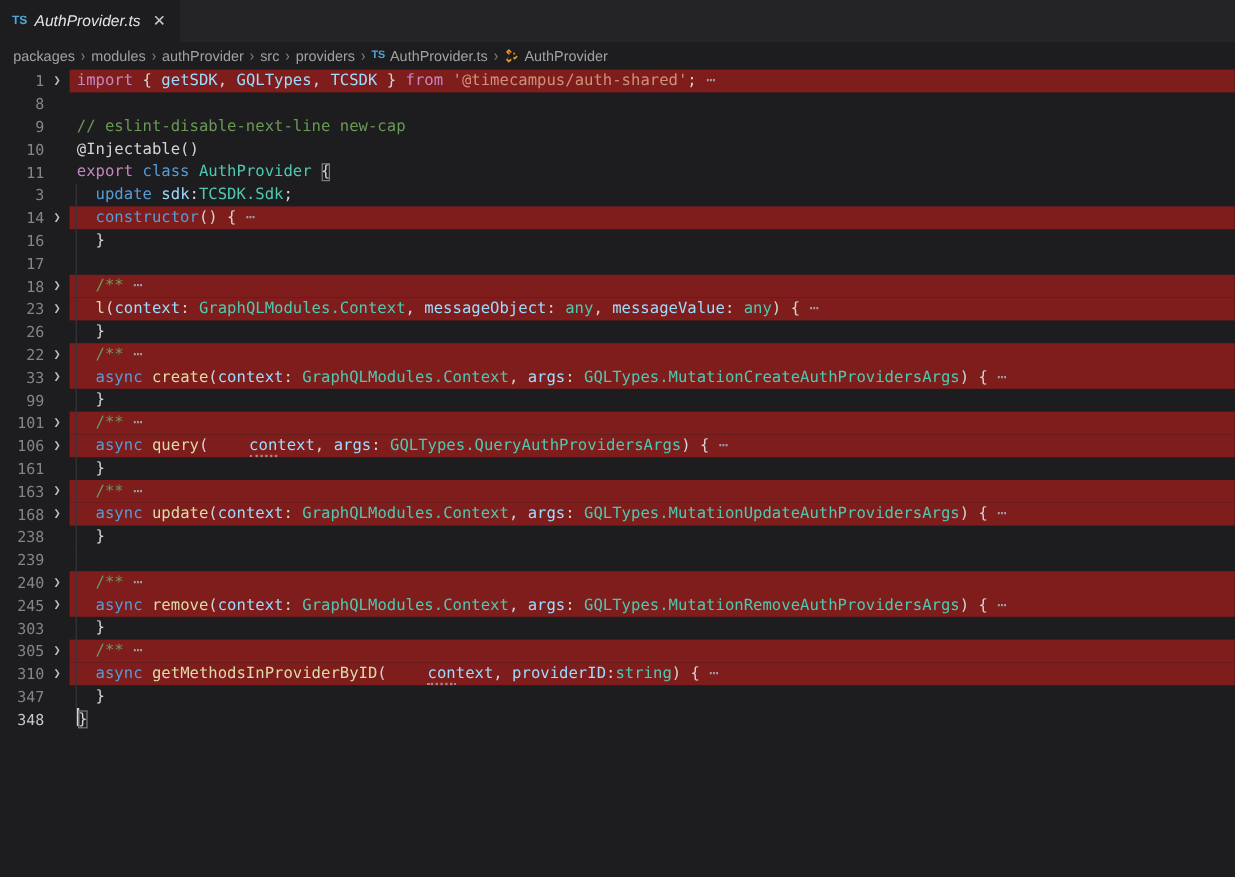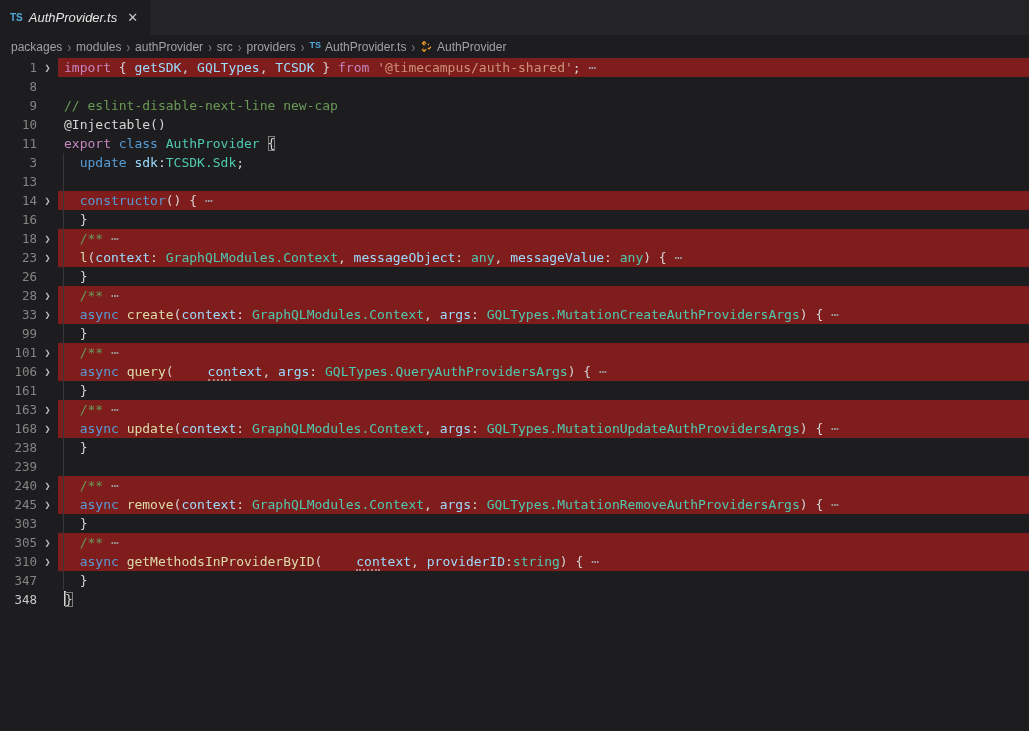--- a/index.html
+++ b/index.html
@@ -95,27 +95,27 @@
   </div>
 
 <div class="editor">
   <div>
       <div class="row"><span class="ln">1</span><span class="foldcol">❯</span><span class="body hl"><span class="content"><span class="tk-kw1">import</span><span class="tk-pn"> { </span><span class="tk-var">getSDK</span><span class="tk-pn">, </span><span class="tk-var">GQLTypes</span><span class="tk-pn">, </span><span class="tk-var">TCSDK</span><span class="tk-pn"> } </span><span class="tk-kw1">from</span><span class="tk-pn"> </span><span class="tk-str">'@timecampus/auth-shared'</span><span class="tk-pn">; </span><span class="tk-fold">⋯</span></span></span></div>
       <div class="row"><span class="ln">8</span><span class="foldcol"></span><span class="body"><span class="content"></span></span></div>
       <div class="row"><span class="ln">9</span><span class="foldcol"></span><span class="body"><span class="content"><span class="tk-cm">// eslint-disable-next-line new-cap</span></span></span></div>
       <div class="row"><span class="ln">10</span><span class="foldcol"></span><span class="body"><span class="content"><span class="tk-pn">@Injectable()</span></span></span></div>
       <div class="row"><span class="ln">11</span><span class="foldcol"></span><span class="body"><span class="content"><span class="tk-kw1">export</span><span class="tk-pn"> </span><span class="tk-kw2">class</span><span class="tk-pn"> </span><span class="tk-type">AuthProvider</span><span class="tk-pn"> </span><span class="tk-match">{</span></span></span></div>
       <div class="row"><span class="ln">3</span><span class="foldcol"></span><span class="body guide"><span class="content"><span class="tk-pn">  </span><span class="tk-kw2">update</span><span class="tk-pn"> </span><span class="tk-var">sdk</span><span class="tk-pn">:</span><span class="tk-type">TCSDK.Sdk</span><span class="tk-pn">;</span></span></span></div>
-      <div class="row"><span class="ln">13</span><span class="foldcol"></span><span class="body guide"><span class="content"></span></span></div>
       <div class="row"><span class="ln">14</span><span class="foldcol">❯</span><span class="body hl guide"><span class="content"><span class="tk-pn">  </span><span class="tk-kw2">constructor</span><span class="tk-pn">() { </span><span class="tk-fold">⋯</span></span></span></div>
       <div class="row"><span class="ln">16</span><span class="foldcol"></span><span class="body guide"><span class="content"><span class="tk-pn">  }</span></span></span></div>
+      <div class="row"><span class="ln">17</span><span class="foldcol"></span><span class="body guide"><span class="content"></span></span></div>
       <div class="row"><span class="ln">18</span><span class="foldcol">❯</span><span class="body hl guide"><span class="content"><span class="tk-pn">  </span><span class="tk-cm">/** </span><span class="tk-fold">⋯</span></span></span></div>
       <div class="row"><span class="ln">23</span><span class="foldcol">❯</span><span class="body hl guide"><span class="content"><span class="tk-pn">  </span><span class="tk-fn">l</span><span class="tk-pn">(</span><span class="tk-var">context</span><span class="tk-pn">: </span><span class="tk-type">GraphQLModules.Context</span><span class="tk-pn">, </span><span class="tk-var">messageObject</span><span class="tk-pn">: </span><span class="tk-type">any</span><span class="tk-pn">, </span><span class="tk-var">messageValue</span><span class="tk-pn">: </span><span class="tk-type">any</span><span class="tk-pn">) { </span><span class="tk-fold">⋯</span></span></span></div>
       <div class="row"><span class="ln">26</span><span class="foldcol"></span><span class="body guide"><span class="content"><span class="tk-pn">  }</span></span></span></div>
-      <div class="row"><span class="ln">28</span><span class="foldcol">❯</span><span class="body hl guide"><span class="content"><span class="tk-pn">  </span><span class="tk-cm">/** </span><span class="tk-fold">⋯</span></span></span></div>
+      <div class="row"><span class="ln">22</span><span class="foldcol">❯</span><span class="body hl guide"><span class="content"><span class="tk-pn">  </span><span class="tk-cm">/** </span><span class="tk-fold">⋯</span></span></span></div>
       <div class="row"><span class="ln">33</span><span class="foldcol">❯</span><span class="body hl guide"><span class="content"><span class="tk-pn">  </span><span class="tk-kw2">async</span><span class="tk-pn"> </span><span class="tk-fn">create</span><span class="tk-pn">(</span><span class="tk-var">context</span><span class="tk-pn">: </span><span class="tk-type">GraphQLModules.Context</span><span class="tk-pn">, </span><span class="tk-var">args</span><span class="tk-pn">: </span><span class="tk-type">GQLTypes.MutationCreateAuthProvidersArgs</span><span class="tk-pn">) { </span><span class="tk-fold">⋯</span></span></span></div>
       <div class="row"><span class="ln">99</span><span class="foldcol"></span><span class="body guide"><span class="content"><span class="tk-pn">  }</span></span></span></div>
       <div class="row"><span class="ln">101</span><span class="foldcol">❯</span><span class="body hl guide"><span class="content"><span class="tk-pn">  </span><span class="tk-cm">/** </span><span class="tk-fold">⋯</span></span></span></div>
       <div class="row"><span class="ln">106</span><span class="foldcol">❯</span><span class="body hl guide"><span class="content"><span class="tk-pn">  </span><span class="tk-kw2">async</span><span class="tk-pn"> </span><span class="tk-fn">query</span><span class="tk-pn">(</span><span class="tk-hint">con</span><span class="tk-var">text</span><span class="tk-pn">, </span><span class="tk-var">args</span><span class="tk-pn">: </span><span class="tk-type">GQLTypes.QueryAuthProvidersArgs</span><span class="tk-pn">) { </span><span class="tk-fold">⋯</span></span></span></div>
       <div class="row"><span class="ln">161</span><span class="foldcol"></span><span class="body guide"><span class="content"><span class="tk-pn">  }</span></span></span></div>
       <div class="row"><span class="ln">163</span><span class="foldcol">❯</span><span class="body hl guide"><span class="content"><span class="tk-pn">  </span><span class="tk-cm">/** </span><span class="tk-fold">⋯</span></span></span></div>
       <div class="row"><span class="ln">168</span><span class="foldcol">❯</span><span class="body hl guide"><span class="content"><span class="tk-pn">  </span><span class="tk-kw2">async</span><span class="tk-pn"> </span><span class="tk-fn">update</span><span class="tk-pn">(</span><span class="tk-var">context</span><span class="tk-pn">: </span><span class="tk-type">GraphQLModules.Context</span><span class="tk-pn">, </span><span class="tk-var">args</span><span class="tk-pn">: </span><span class="tk-type">GQLTypes.MutationUpdateAuthProvidersArgs</span><span class="tk-pn">) { </span><span class="tk-fold">⋯</span></span></span></div>
       <div class="row"><span class="ln">238</span><span class="foldcol"></span><span class="body guide"><span class="content"><span class="tk-pn">  }</span></span></span></div>
       <div class="row"><span class="ln">239</span><span class="foldcol"></span><span class="body guide"><span class="content"></span></span></div>
       <div class="row"><span class="ln">240</span><span class="foldcol">❯</span><span class="body hl guide"><span class="content"><span class="tk-pn">  </span><span class="tk-cm">/** </span><span class="tk-fold">⋯</span></span></span></div>

